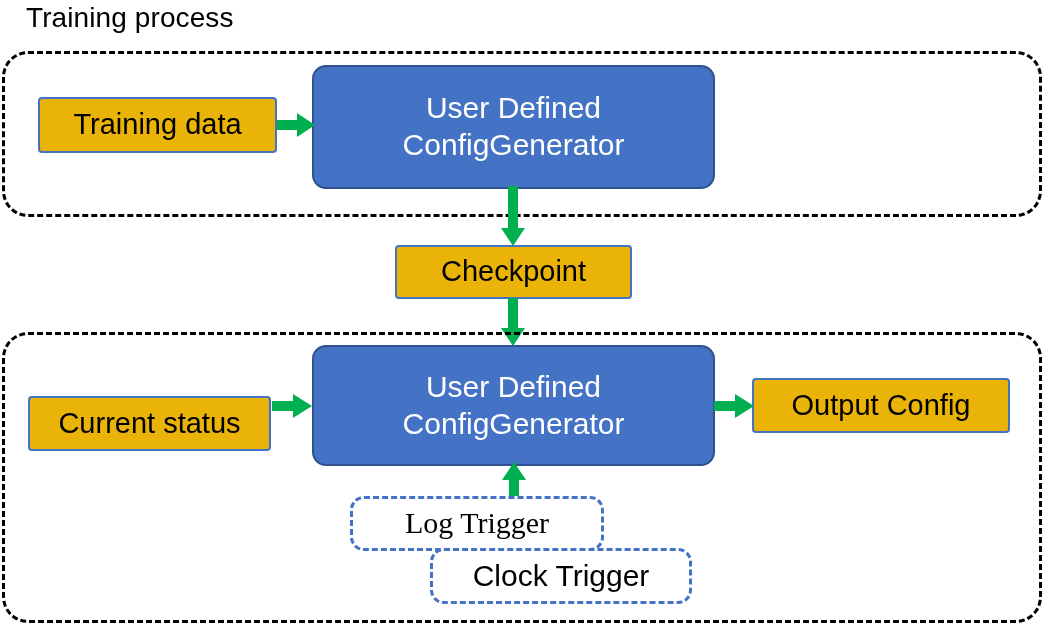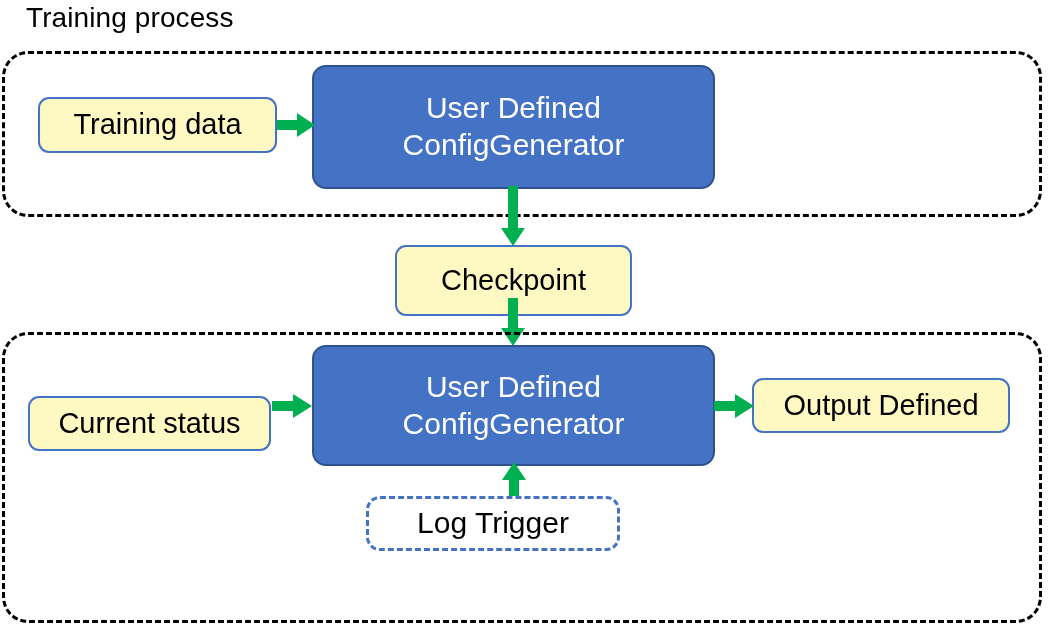--- a/index.html
+++ b/index.html
@@ -39,23 +39,23 @@
     background: transparent;
   }
 
   
   .node {
     position: absolute;
     box-sizing: border-box;
     display: flex;
     align-items: center;
     justify-content: center;
-    background: #fef9c3;
+    background: #eab308;
     border: 2px solid #4472C4;
-    border-radius: 11px;
+    border-radius: 4px;
     color: #000000;
     font-size: 29px;
     line-height: 1.08;
     white-space: nowrap;
   }
 
   
   .node.filled {
     background: #4472C4;
     border: 2px solid #2F528F;
@@ -105,21 +105,21 @@
       <path d="M0 10 L20 10 L20 3 L38 15 L20 27 L20 20 L0 20 Z" fill="#00B050"></path>
     </svg>
   </div>
 
   <div class="arrow" style="left:498px; top:186px;">
     <svg width="30" height="62" viewBox="0 0 30 62">
       <path d="M10 0 L20 0 L20 42 L27 42 L15 60 L3 42 L10 42 Z" fill="#00B050"></path>
     </svg>
   </div>
 
-  <div class="node" style="left:395px; top:245px; width:237px; height:71px;">
+  <div class="node" style="left:395px; top:245px; width:237px; height:54px;">
     <span>Checkpoint</span>
   </div>
 
   <div class="arrow" style="left:498px; top:298px;">
     <svg width="30" height="50" viewBox="0 0 30 50">
       <path d="M10 0 L20 0 L20 30 L27 30 L15 48 L3 30 L10 30 Z" fill="#00B050"></path>
     </svg>
   </div>
 
 
@@ -134,33 +134,36 @@
     <span>ConfigGenerator</span>
   </div>
 
   <div class="arrow" style="left:272px; top:391px;">
     <svg width="42" height="30" viewBox="0 0 42 30">
       <path d="M0 10 L21 10 L21 3 L40 15 L21 27 L21 20 L0 20 Z" fill="#00B050"></path>
     </svg>
   </div>
 
   <div class="node" style="left:752px; top:378px; width:258px; height:55px;">
-    <span>Output Defined</span>
+    <span>Output Config</span>
   </div>
 
   <div class="arrow" style="left:714px; top:391px;">
     <svg width="42" height="30" viewBox="0 0 42 30">
       <path d="M0 10 L21 10 L21 3 L40 15 L21 27 L21 20 L0 20 Z" fill="#00B050"></path>
     </svg>
   </div>
 
   <div class="arrow" style="left:499px; top:462px;">
     <svg width="30" height="40" viewBox="0 0 30 40">
       <path d="M15 0 L27 18 L20 18 L20 38 L10 38 L10 18 L3 18 Z" fill="#00B050"></path>
     </svg>
   </div>
 
-  <div class="node dashed" style="left:366px; top:496px; width:254px; height:55px; z-index:1;">
+  <div class="node dashed" style="left:350px; top:496px; width:254px; height:55px; z-index:1;font-family:Liberation Serif, serif;">
     <span>Log Trigger</span>
   </div>
 
+  <div class="node dashed" style="left:430px; top:548px; width:262px; height:56px; z-index:2;">
+    <span>Clock Trigger</span>
+  </div>
 
 </div>
 
 </body></html>

